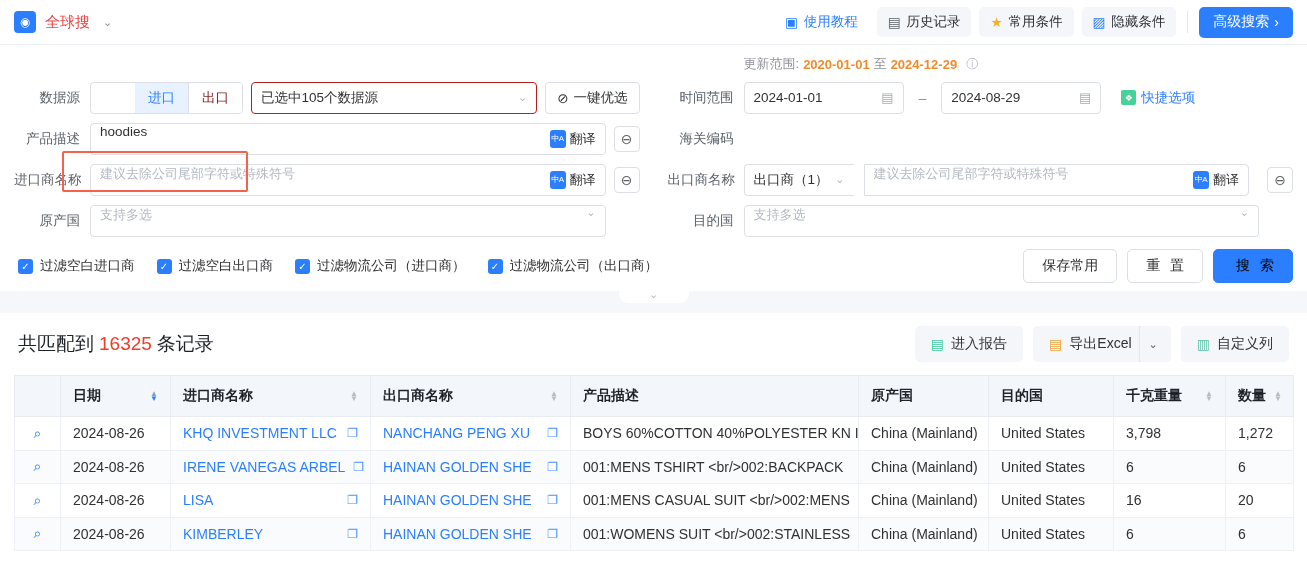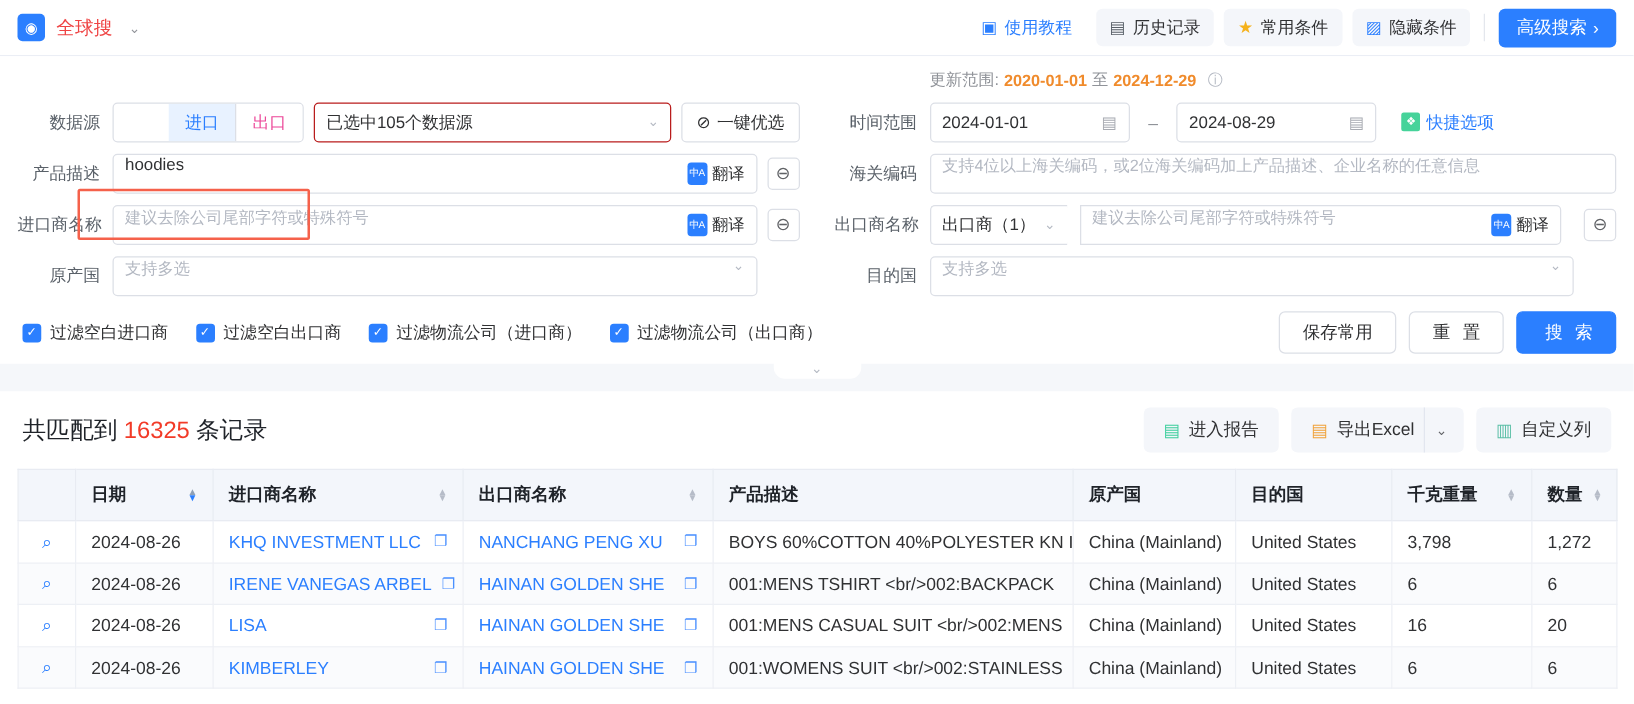--- a/index.html
+++ b/index.html
@@ -62,21 +62,21 @@
   }
   .mag{
     width:26px;height:26px;border:1px solid #dcdfe6;border-radius:4px;flex:none;
     display:flex;align-items:center;justify-content:center;color:#606266;cursor:pointer;background:#fff;
   }
   .caret{ margin-left:auto; color:#b3b8c2; font-size:11px; padding-left:6px; }
 
   
   .seg{ display:flex; border:1px solid #dcdfe6; border-radius:4px; overflow:hidden; height:32px; flex:none;padding-left:44px; }
   .seg div{
-    padding:0 13px; display:flex; align-items:center; font-size:13.5px; color:#ec4899; cursor:pointer;
+    padding:0 13px; display:flex; align-items:center; font-size:13.5px; color:#7f1d1d; cursor:pointer;
     background:#fff;
   }
   .seg div.on{ background:#e8f2ff; color:#2b7fff; }
   .seg div+div{ border-left:1px solid #dcdfe6; }
   .sel-ds{
     flex:1; height:32px; border:1px solid #b91c1c; border-radius:4px; display:flex;
     align-items:center; padding:0 9px; font-size:13.5px; color:#303133; min-width:0; background:#fff;
   }
   .opt-btn{
     height:32px; border:1px solid #dcdfe6; border-radius:4px; display:flex; align-items:center;
@@ -111,21 +111,21 @@
   
   .checkrow{ display:flex; align-items:center; height:50px; padding:0 14px 0 18px; }
   .cb{ display:flex;align-items:center;gap:7px;margin-right:22px;font-size:13.5px;color:#303133;cursor:pointer; }
   .box{ width:15px;height:15px;border-radius:3px;background:#2b7fff;display:flex;align-items:center;
         justify-content:center;color:#fff;font-size:10px;flex:none; }
   .actions{ margin-left:auto; display:flex; align-items:center; gap:10px; }
   .btn{
     height:34px;padding:0 18px;border:1px solid #dcdfe6;border-radius:5px;background:#fff;
     font-size:14px;color:#303133;display:flex;align-items:center;cursor:pointer;
   }
-  .btn.primary{ background:#2b7fff;border-color:#2b7fff;color:#ffffff;padding:0 22px; }
+  .btn.primary{ background:#2b7fff;border-color:#2b7fff;color:#000000;padding:0 22px; }
   .btn.sp{ letter-spacing:3px; padding-right:15px; }
 
   
   .collapse-wrap{ position:relative;height:22px;background:#f5f7fa; }
   .collapse-tab{
     position:absolute;left:50%;transform:translateX(-50%);top:-10px;width:70px;height:22px;background:#fff;
     border-radius:0 0 9px 9px;display:flex;align-items:flex-end;justify-content:center;
     color:#b3b8c2;font-size:11px;padding-bottom:2px;cursor:pointer;
   }
 
@@ -292,25 +292,20 @@
           </div>
           <div class="quick">
             <span class="quick-ico">❖</span>
             <span>快捷选项</span>
           </div>
         </div>
       </div>
 
       <div class="row">
         <div class="lbl">海关编码</div>
-        <div class="ctl">
-          <div class="inp">
-            <span class="ph">支持4位以上海关编码，或2位海关编码加上产品描述、企业名称的任意信息</span>
-          </div>
-        </div>
       </div>
 
       <div class="row">
         <div class="lbl">出口商名称</div>
         <div class="ctl" style="gap:10px">
           <div class="exp-sel">
             <span>出口商（1）</span>
             <span class="caret">⌄</span>
           </div>
           <div class="inp joined">

